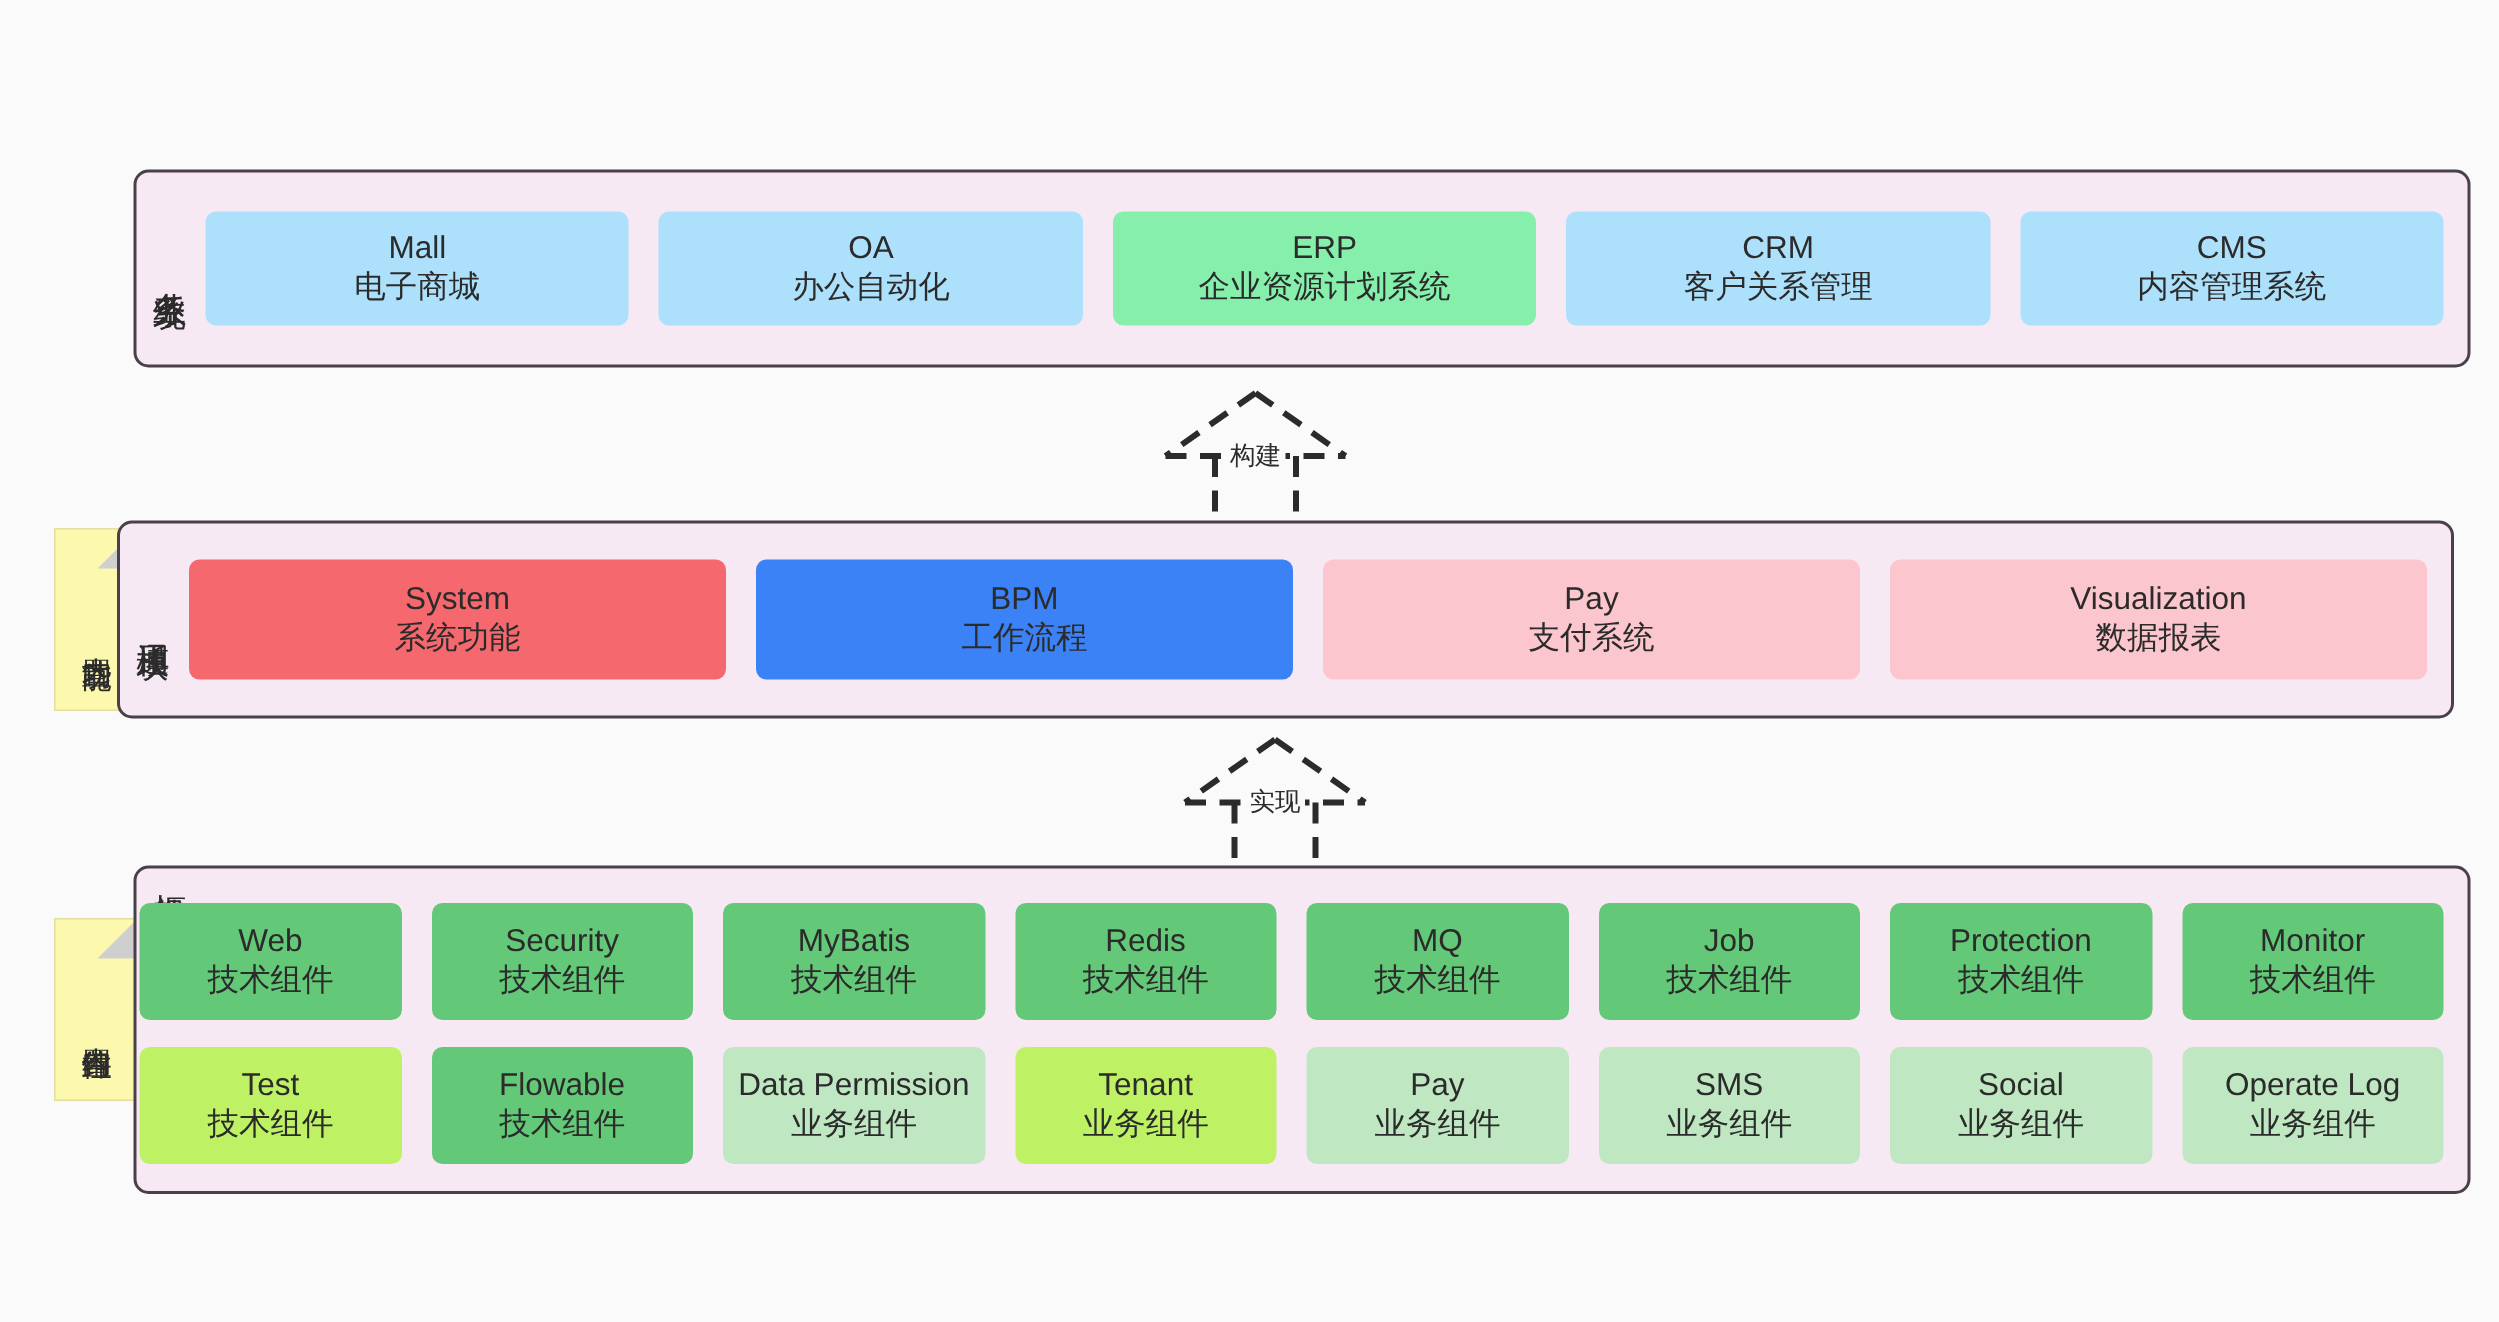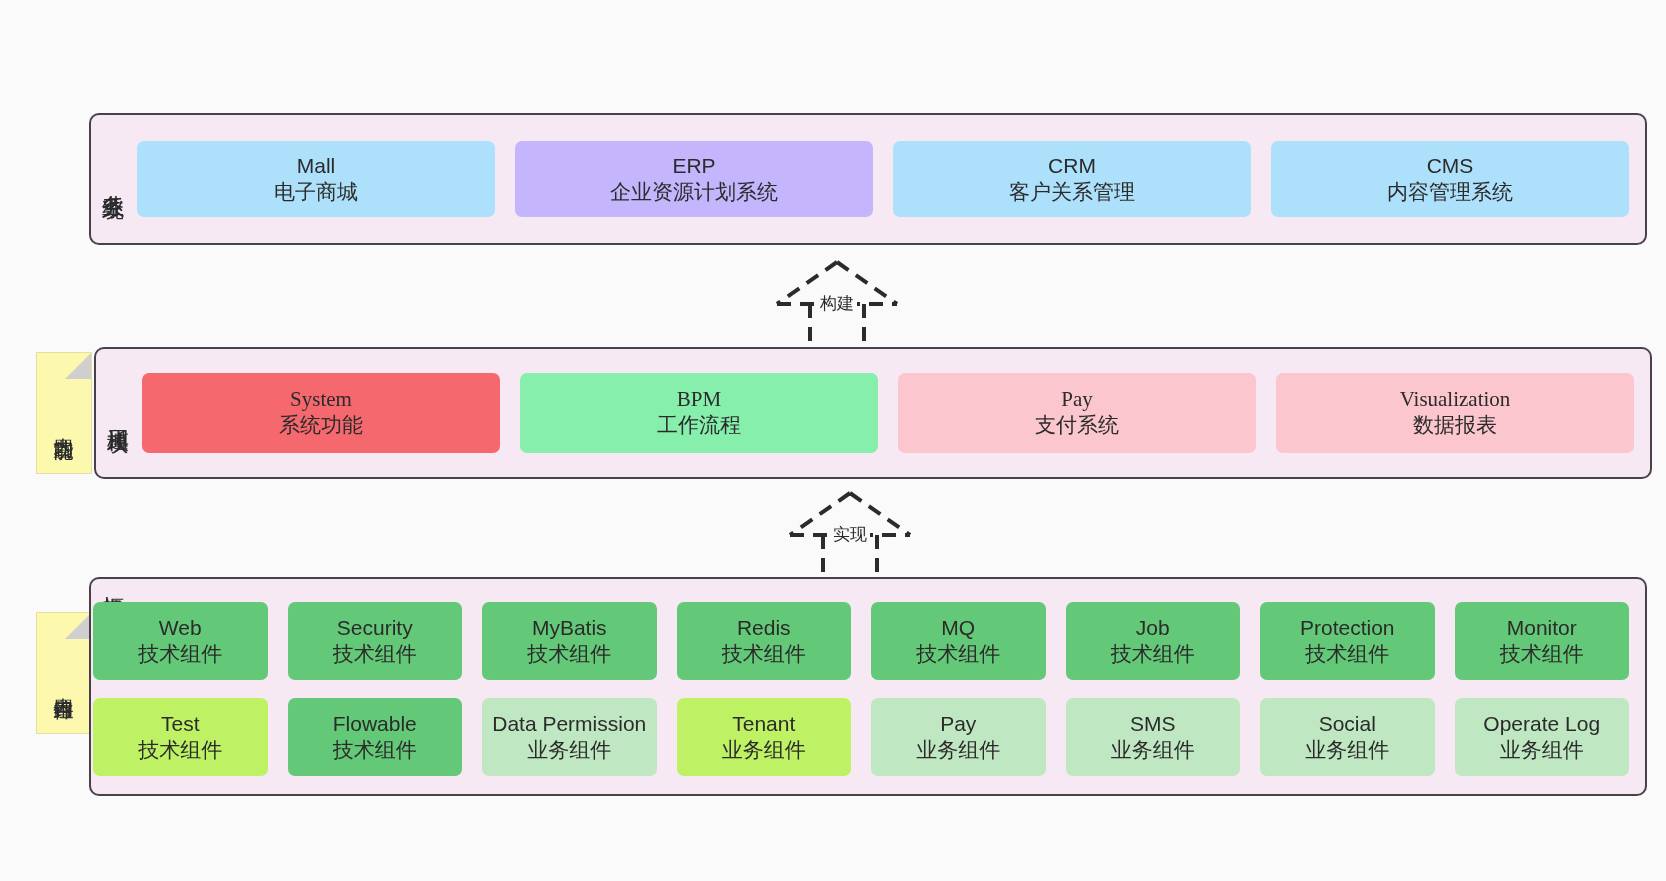--- a/index.html
+++ b/index.html
@@ -76,21 +76,21 @@
     color: #2b2b2b;
     padding: 6px 4px;
     box-sizing: border-box;
   }
   .node .en { white-space: nowrap; }
   .node .cn { white-space: nowrap; }
   .node.wrap .en { white-space: normal; }
 
   
   #layer-business { left: 89px;  top: 113px; width: 1558px; height: 132px; }
-  #layer-modules  { left: 94px;  top: 347px; width: 1558px; height: 132px; font-family: Liberation Serif, serif; }
+  #layer-modules  { left: 78px;  top: 347px; width: 1558px; height: 132px; }
   #layer-framework{ left: 89px;  top: 577px; width: 1558px; height: 219px; flex-direction: column; }
 
   #layer-business .row  { height: 76px; }
   #layer-modules  .row  { height: 80px; }
   #layer-framework .row { height: 78px; }
 
   
   .note {
     position: absolute;
     width: 56px;
@@ -148,21 +148,25 @@
 <div class="canvas">
 
   <div class="layer" id="layer-business">
     <div class="layer-label">业务系统</div>
     <div class="layer-body">
       <div class="row">
         <div class="node" style="background:#ade0fb">
           <span class="en">Mall</span>
           <span class="cn">电子商城</span>
         </div>
-        <div class="node" style="background:#c4b5fd">
+        <div class="node" style="background:#ade0fb">
+          <span class="en">OA</span>
+          <span class="cn">办公自动化</span>
+        </div>
+        <div class="node" style="background:#86efac">
           <span class="en">ERP</span>
           <span class="cn">企业资源计划系统</span>
         </div>
         <div class="node" style="background:#ade0fb">
           <span class="en">CRM</span>
           <span class="cn">客户关系管理</span>
         </div>
         <div class="node" style="background:#ade0fb">
           <span class="en">CMS</span>
           <span class="cn">内容管理系统</span>
@@ -183,21 +187,21 @@
     <span>内置功能</span>
   </div>
   <div class="layer" id="layer-modules">
     <div class="layer-label">通用模块</div>
     <div class="layer-body">
       <div class="row">
         <div class="node" style="background:#f4686e">
           <span class="en">System</span>
           <span class="cn">系统功能</span>
         </div>
-        <div class="node" style="background:#86efac">
+        <div class="node" style="background:#3b82f6">
           <span class="en">BPM</span>
           <span class="cn">工作流程</span>
         </div>
         <div class="node" style="background:#fbc6cd">
           <span class="en">Pay</span>
           <span class="cn">支付系统</span>
         </div>
         <div class="node" style="background:#fbc6cd">
           <span class="en">Visualization</span>
           <span class="cn">数据报表</span>

